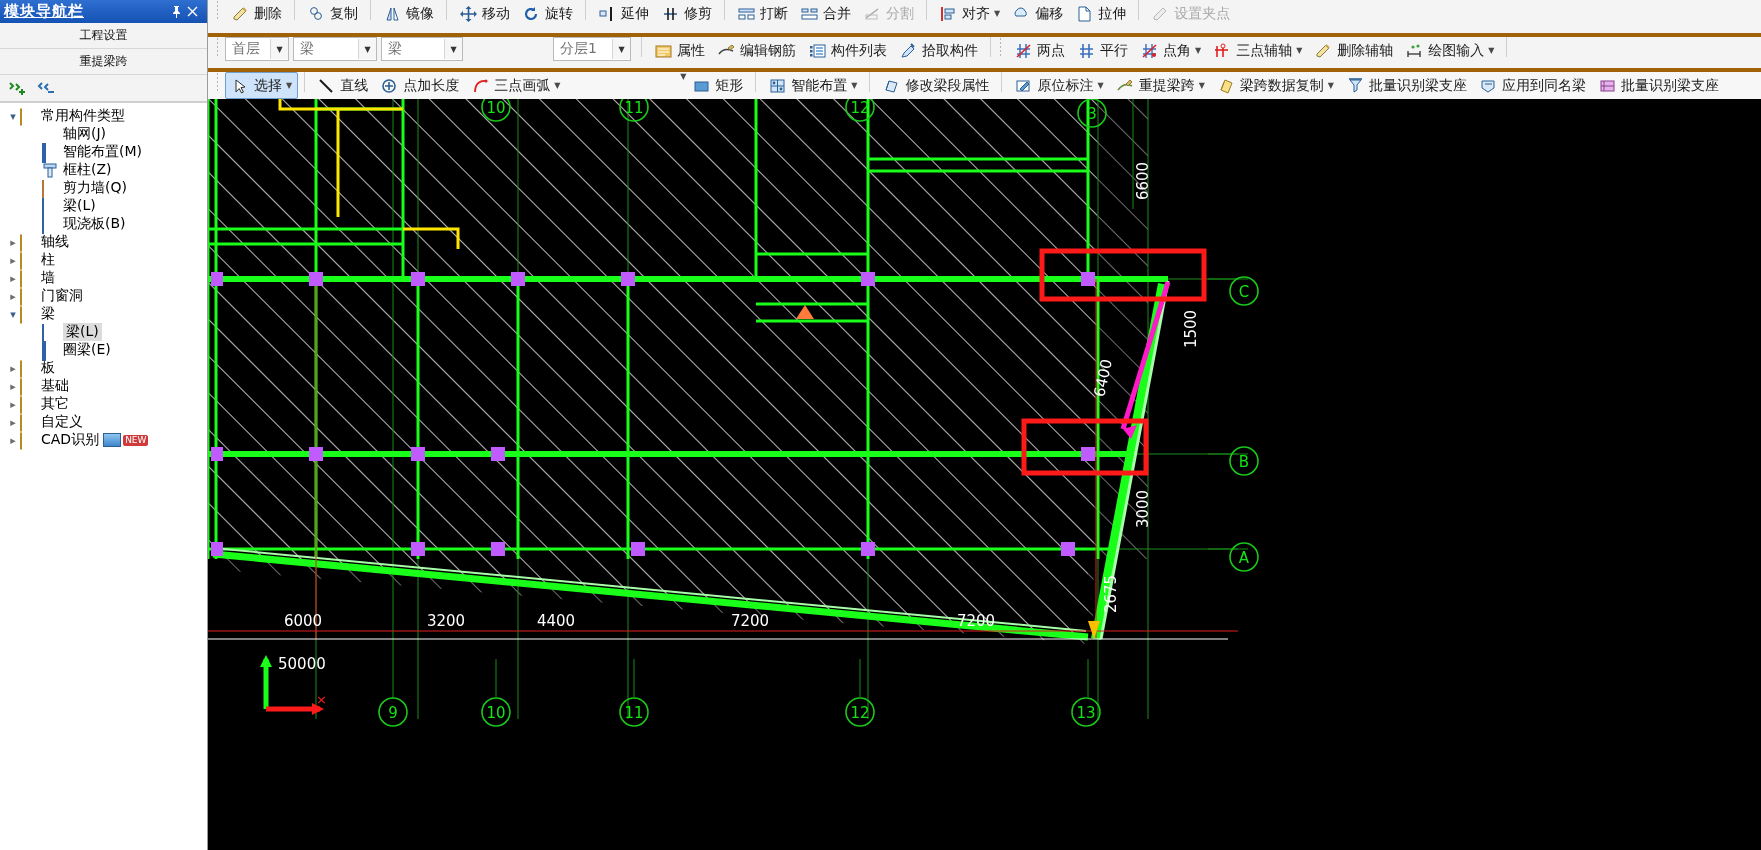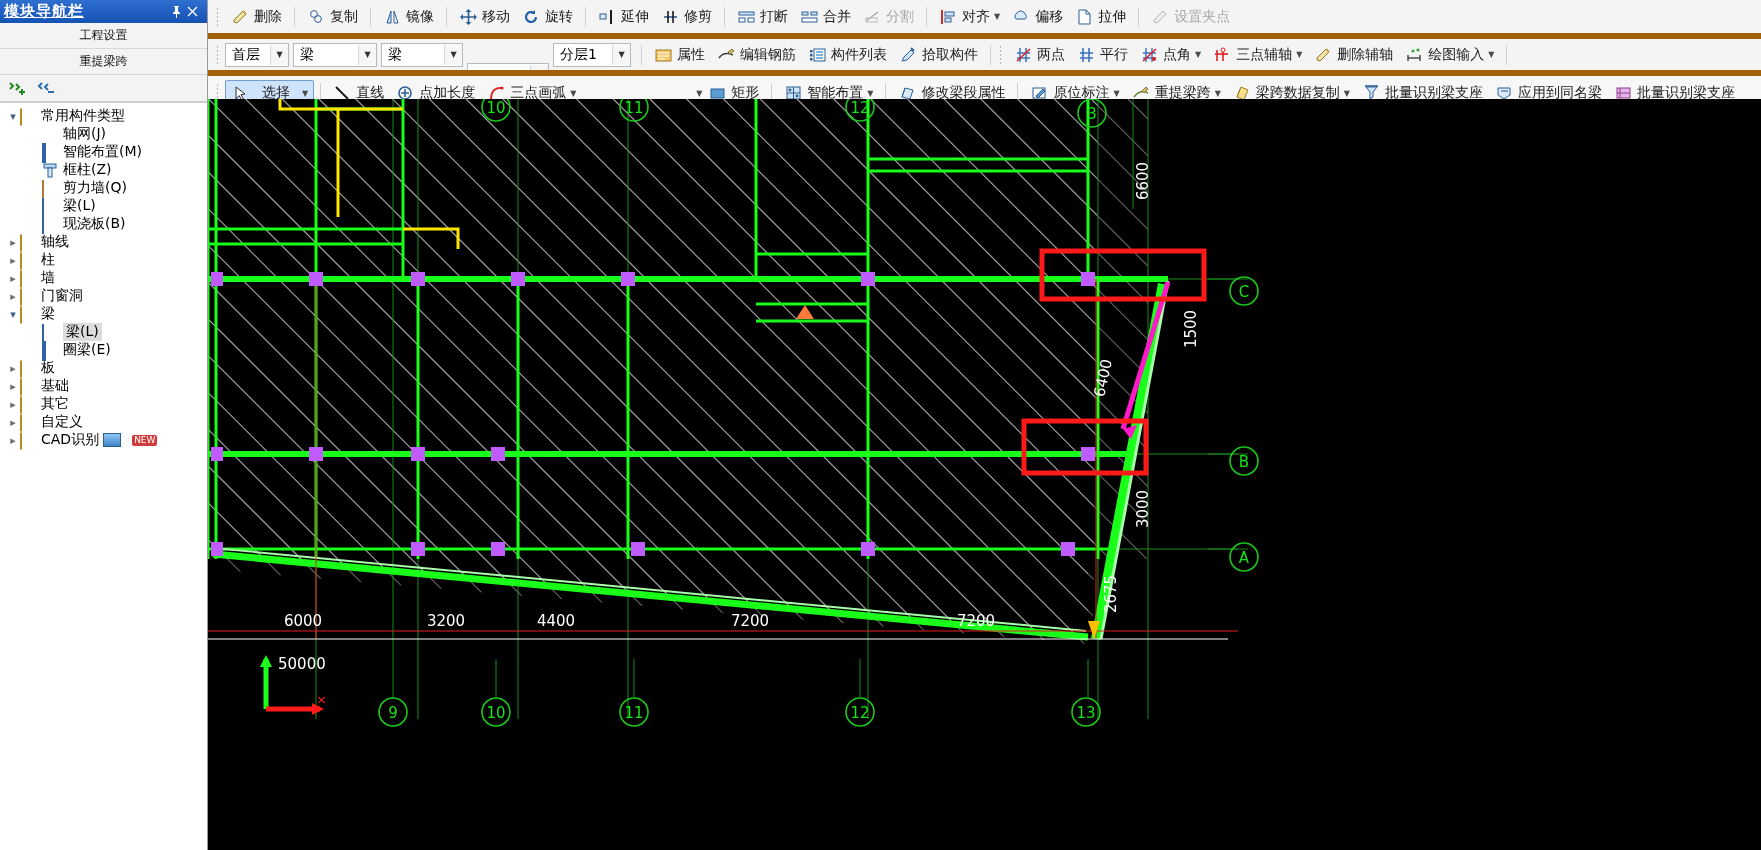--- a/index.html
+++ b/index.html
@@ -29,39 +29,39 @@
   .folder.open{background:linear-gradient(#fdeeb5,#edc561);}
   .gi{width:16px;height:14px;border:1.5px solid #2f62a8;box-sizing:border-box;background:#dbe8f7;}
   .gi.grid{background:
      repeating-linear-gradient(90deg,#2f62a8 0 2px,transparent 2px 4px),
      repeating-linear-gradient(0deg,#2f62a8 0 2px,transparent 2px 4px),#fff;border:none;}
   .gi.raft{background:#cfe0f5;border:2px solid #2f62a8;}
   .gi.wall{background:linear-gradient(#f6d2ad,#e8b277);border:1px solid #b5773b;}
   .gi.beam{background:linear-gradient(135deg,#cfe4fb,#8fbbe8);border:1px solid #2f62a8;transform:skewX(-12deg);}
   .gi.slab{background:linear-gradient(#e3eefb,#9cc2ea);border:1px solid #2f62a8;transform:skewX(-14deg);}
   .gi.ring{background:#fff;border:2.5px solid #2f62a8;transform:skewX(-14deg);}
-  .newbadge{margin-left:11px;font-size:9px;color:#fff;background:#cf3a3a;border-radius:2px;padding:0 2px;line-height:11px;display:inline-block;}
+  .newbadge{margin-left:2px;font-size:9px;color:#fff;background:#cf3a3a;border-radius:2px;padding:0 2px;line-height:11px;display:inline-block;}
   .newbadge2{margin-left:4px;display:inline-block;width:16px;height:12px;background:linear-gradient(#8fc6f2,#3f86c9);border:1px solid #2c5f94;}
 
   
   .main{position:absolute;left:208px;top:0;right:0;height:850px;}
-  .tb{height:33px;background:#f4f4f4;border-bottom:6px solid #a16207;display:flex;align-items:center;padding-left:6px;white-space:nowrap;overflow:hidden;}
+  .tb{height:33px;background:#f4f4f4;border-bottom:4px solid #a16207;display:flex;align-items:flex-start;padding-left:6px;white-space:nowrap;overflow:hidden;}
   .tb2{height:31px;}
   .tb3{height:34px;background:#f7f7f7;}
   .ti{display:inline-flex;align-items:center;height:25px;padding:0 5px;font-size:14px;color:#1b1b1b;border:1px solid transparent;border-radius:2px;cursor:pointer;flex:none;}
   .ti.dis{color:#a8a8a8;cursor:default;}
-  .ti.active{background:#cfe4fa;border:1px solid #6f9fd0;gap:8px;}
+  .ti.active{background:#cfe4fa;border:1px solid #6f9fd0;}
   .ti .gl{margin-right:4px;display:inline-flex;align-items:center;justify-content:center;width:19px;height:17px;flex:none;}
   .sep{width:1px;height:20px;background:#cfcfcf;margin:0 6px;flex:none;}
   .grip{width:4px;height:20px;margin:0 5px 0 2px;flex:none;
         background-image:radial-gradient(#b4b4b4 40%,transparent 41%);
         background-size:3px 4px;}
   .caret{margin-left:4px;font-size:8px;color:#4a4a4a;}
   .combo{display:inline-flex;align-items:center;height:22px;border:1px solid #b9b9b9;background:#fff;flex:none;margin-right:4px;}
-  .combo .cv{padding:12px 6px;font-size:14px;color:#000000;min-width:0;white-space:nowrap;overflow:hidden;}
+  .combo .cv{padding:12px 6px;font-size:14px;color:#737373;min-width:0;white-space:nowrap;overflow:hidden;}
   .combo .cb{width:17px;height:20px;display:flex;align-items:center;justify-content:center;border-left:1px solid #d6d6d6;background:#f6f6f6;font-size:8px;color:#333;}
 
   
   svg{display:block;}
 
   
   .canvas{position:absolute;left:0;top:99px;width:1553px;height:751px;background:#000;overflow:hidden;}
   .canvas svg{position:absolute;left:0;top:0;}
   .note{position:absolute;color:#e23b2e;font-size:15px;line-height:24px;white-space:pre;font-family:"DejaVu Sans","Liberation Sans",sans-serif;}
   .axlabel{fill:#13e413;font-size:15px;font-family:"DejaVu Sans",sans-serif;}

